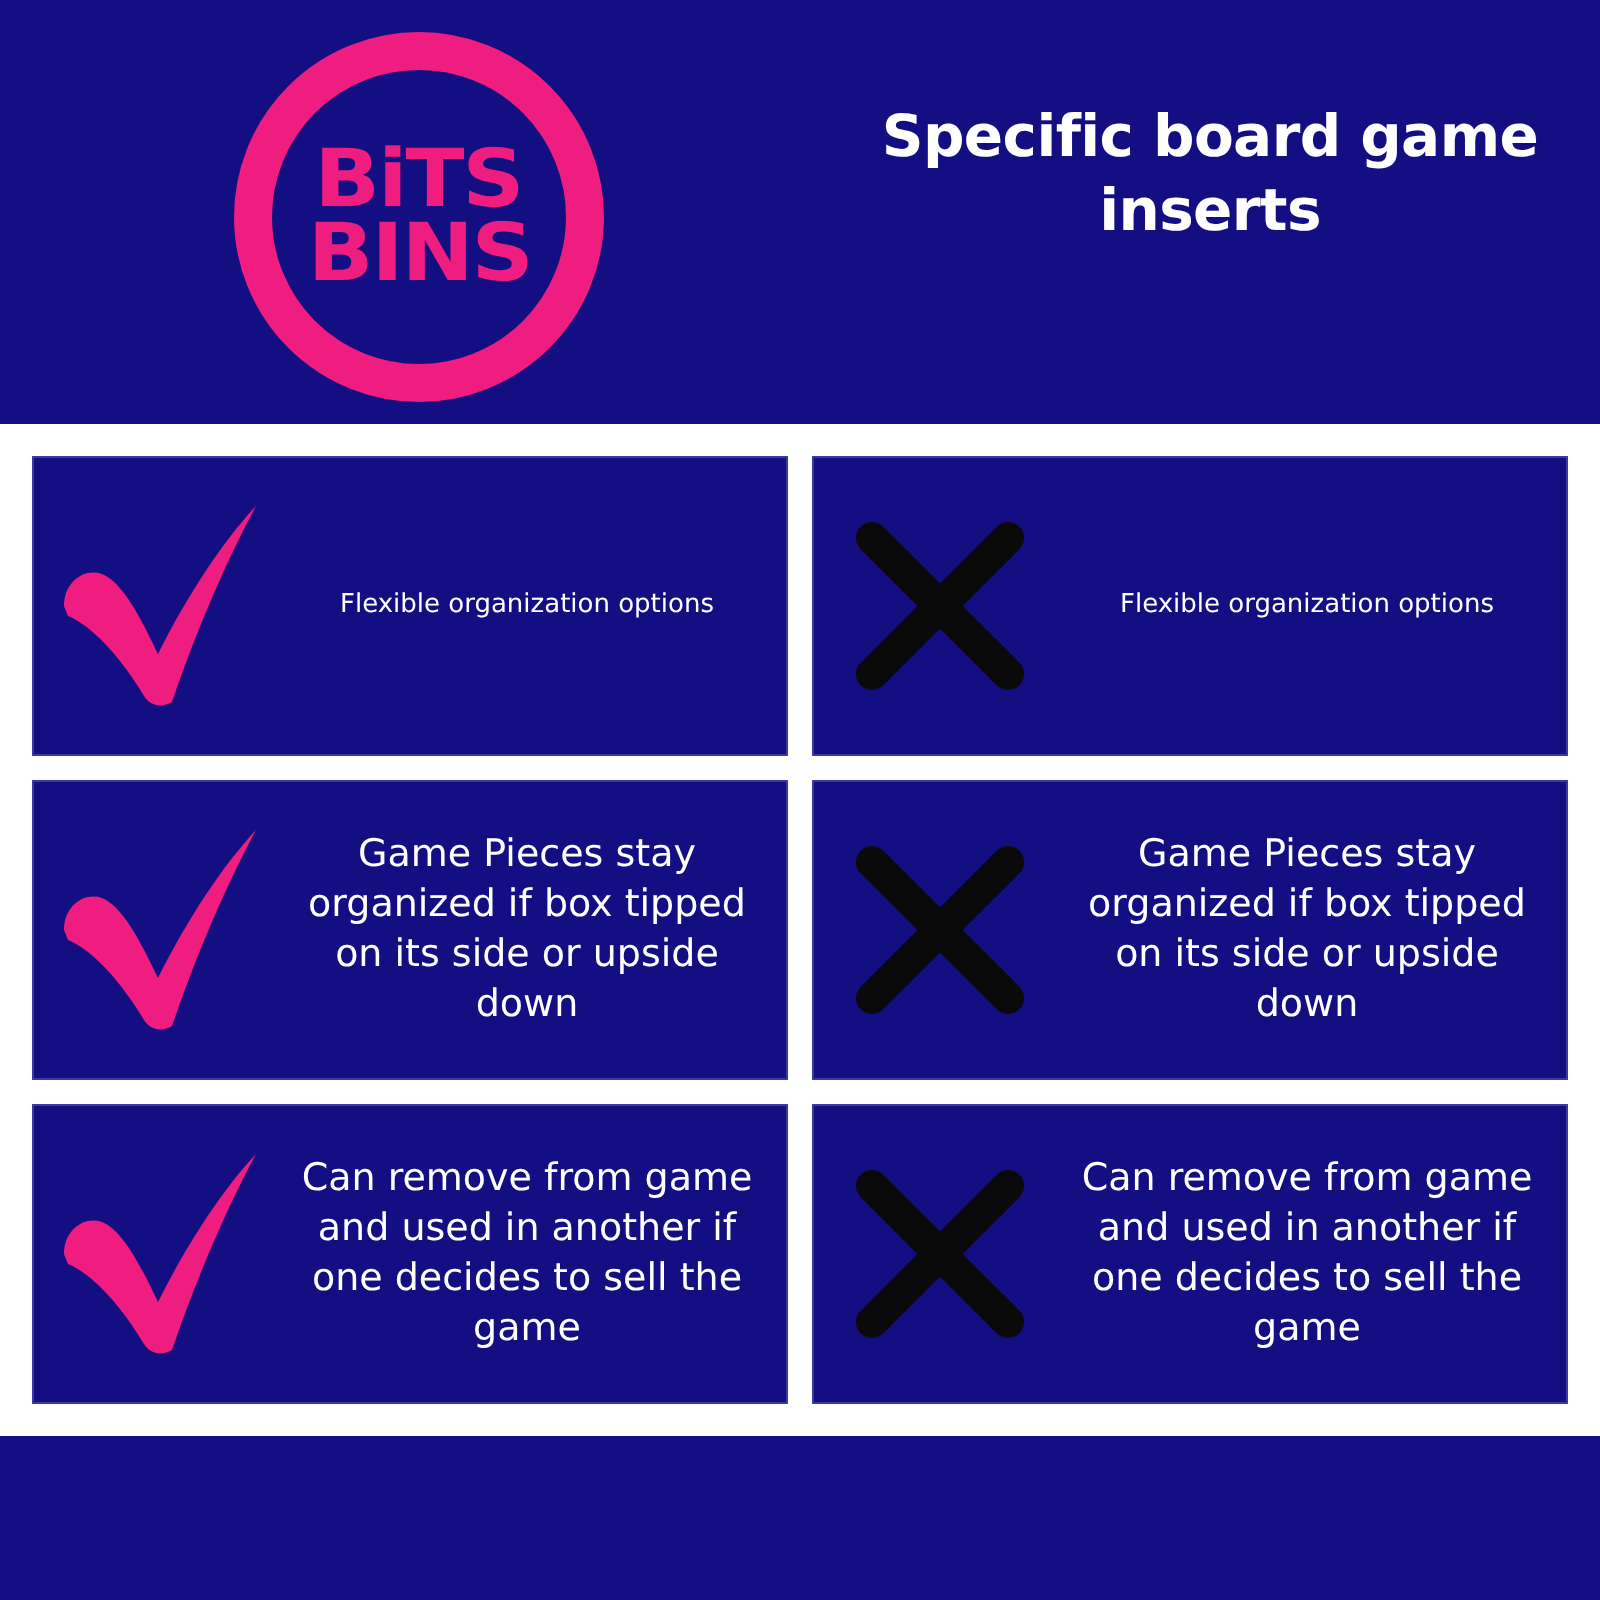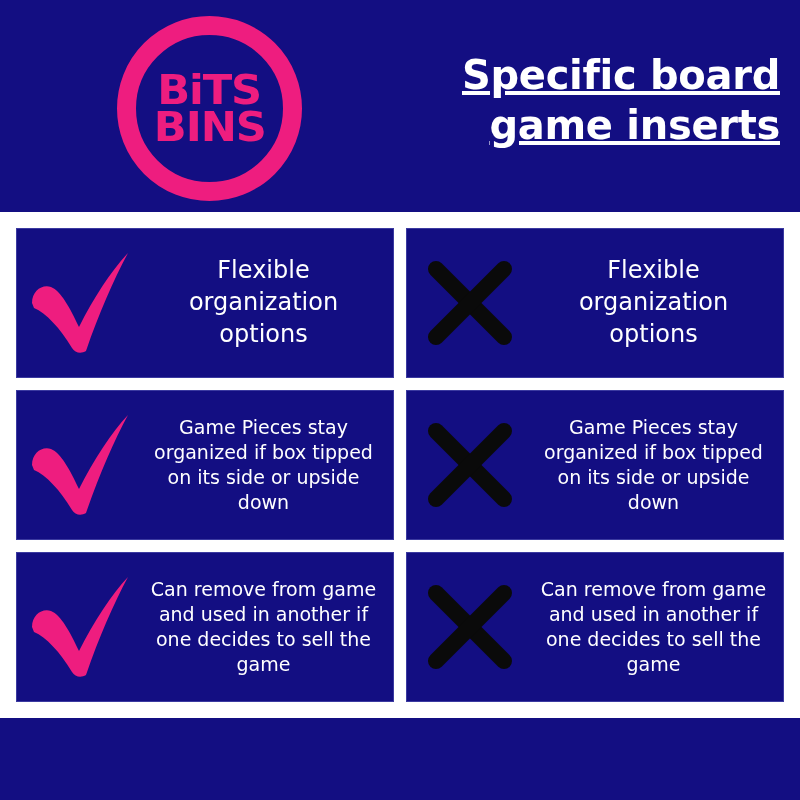--- a/index.html
+++ b/index.html
@@ -72,28 +72,27 @@
     transform: scaleX(1.08);
   }
   .logo-line.l1 { font-size: 40px; }
   .logo-line.l2 { font-size: 40px; }
 
   .title {
     position: absolute;
     left: 430px;
     top: 50px;
     width: 350px;
-    text-align: right;
+    text-align: center;
     color: #ffffff;
     font-family: "DejaVu Sans", sans-serif;
     font-weight: bold;
-    font-size: 40px;
+    font-size: 29px;
     line-height: 1.26;
     letter-spacing: -0.3px;
-    text-decoration: underline;
   }
 
   
   .panel {
     position: absolute;
     left: 0;
     top: 212px;
     width: 800px;
     height: 506px;
     background: #ffffff;
@@ -125,21 +124,21 @@
     align-items: center;
     justify-content: center;
   }
   .mark svg { display: block; }
 
   .cell-text {
     flex: 1 1 auto;
     color: #ffffff;
     text-align: center;
     font-family: "DejaVu Sans", sans-serif;
-    font-size: 24px;
+    font-size: 13px;
     line-height: 1.32;
     padding: 0 8px 0 0;
   }
   .cell-text.small {
     font-size: 19px;
   }
 
   
   .footer {
     position: absolute;

